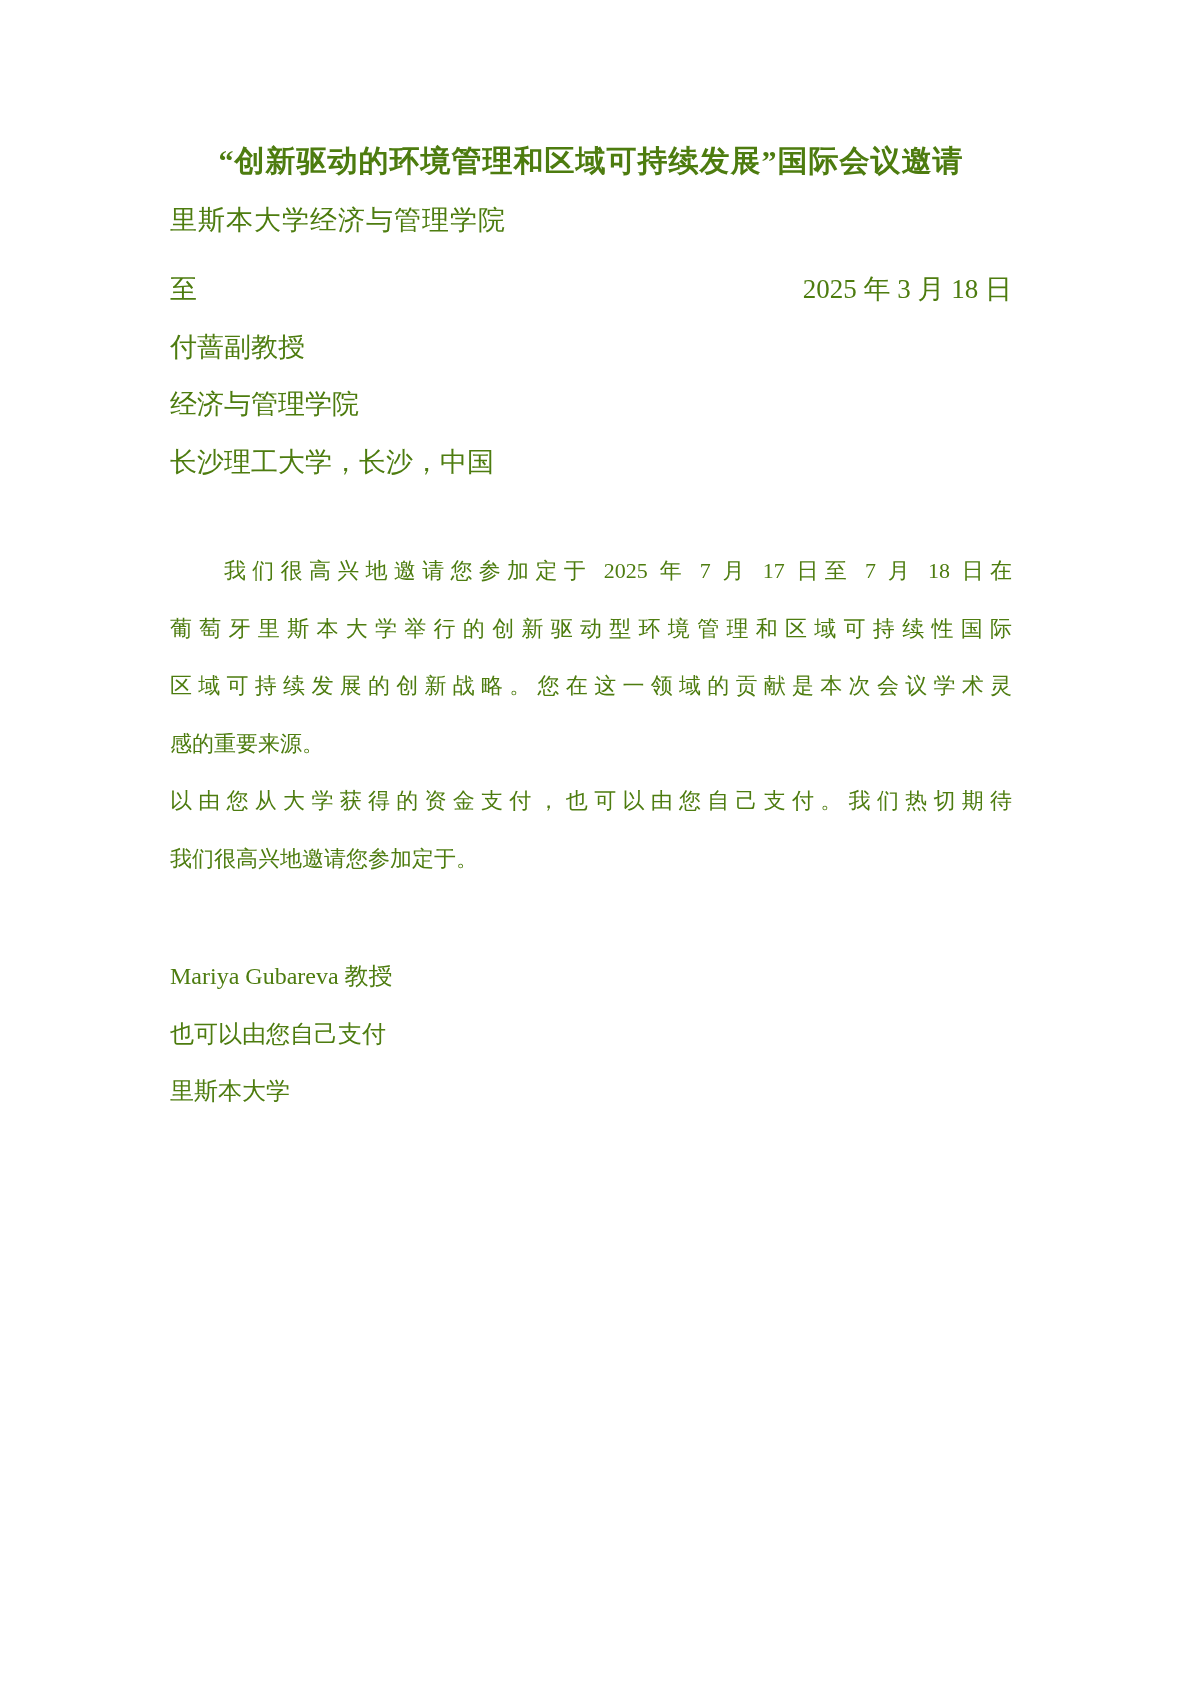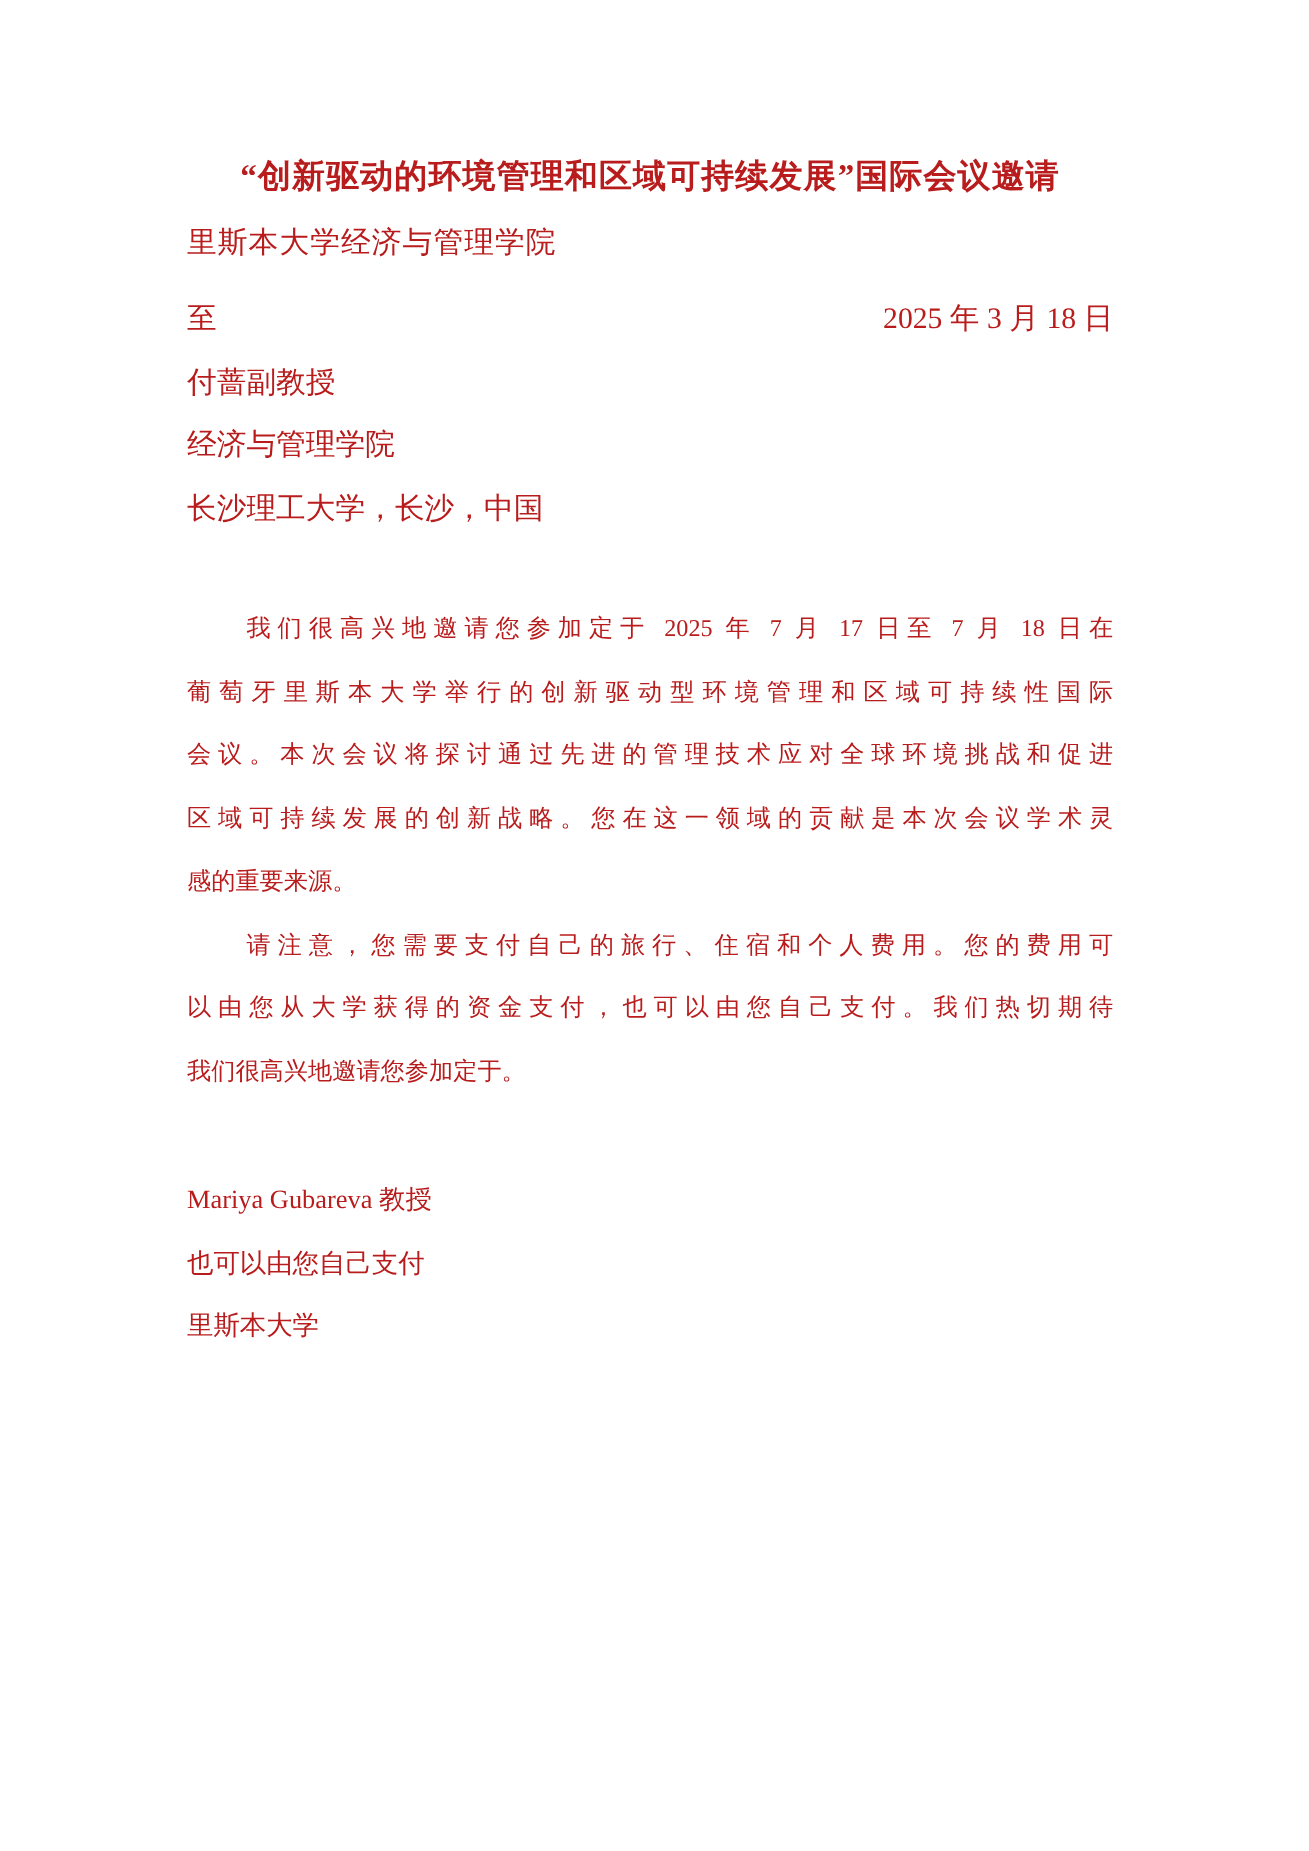--- a/index.html
+++ b/index.html
@@ -8,21 +8,21 @@
     background: #ffffff;
   }
   .page {
     position: relative;
     width: 1190px;
     height: 1683px;
     margin: 0 auto;
     background: #ffffff;
     overflow: hidden;
     font-family: "Liberation Serif", "DejaVu Serif", serif;
-    color: #b91c1c;
+    color: #4d7c0f;
   }
   .content {
     position: absolute;
     left: 170px;
     top: 0;
     width: 842px;
   }
   .title {
     margin-top: 138px;
     text-align: center;
@@ -88,26 +88,24 @@
       </div>
       <div>付蔷副教授</div>
       <div>经济与管理学院</div>
       <div>长沙理工大学，长沙，中国</div>
     </div>
 
     <div class="body-block">
       <div>
         <div class="jline first-line">我们很高兴地邀请您参加定于 2025 年 7 月 17 日至 7 月 18 日在</div>
         <div class="jline">葡萄牙里斯本大学举行的创新驱动型环境管理和区域可持续性国际</div>
-        <div class="jline">会议。本次会议将探讨通过先进的管理技术应对全球环境挑战和促进</div>
         <div class="jline">区域可持续发展的创新战略。您在这一领域的贡献是本次会议学术灵</div>
         <div class="plain-line">感的重要来源。</div>
       </div>
       <div>
-        <div class="jline first-line">请注意，您需要支付自己的旅行、住宿和个人费用。您的费用可</div>
         <div class="jline">以由您从大学获得的资金支付，也可以由您自己支付。我们热切期待</div>
         <div class="plain-line">我们很高兴地邀请您参加定于。</div>
       </div>
     </div>
 
     <div class="signature-block">
       <div>Mariya Gubareva 教授</div>
       <div>也可以由您自己支付</div>
       <div>里斯本大学</div>
     </div>

